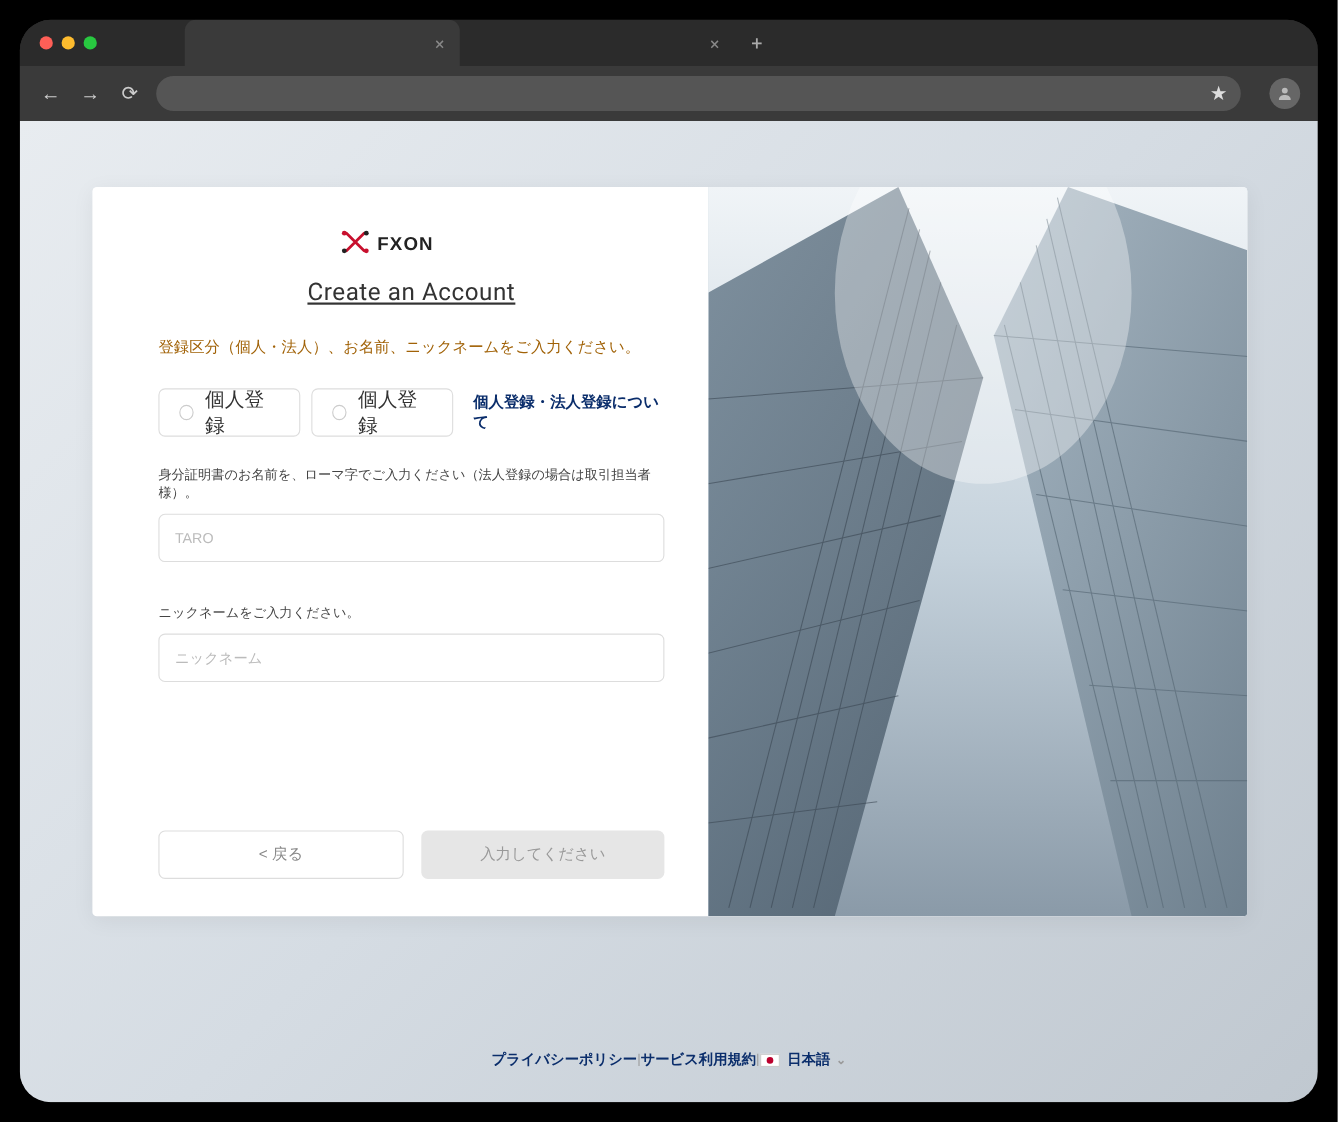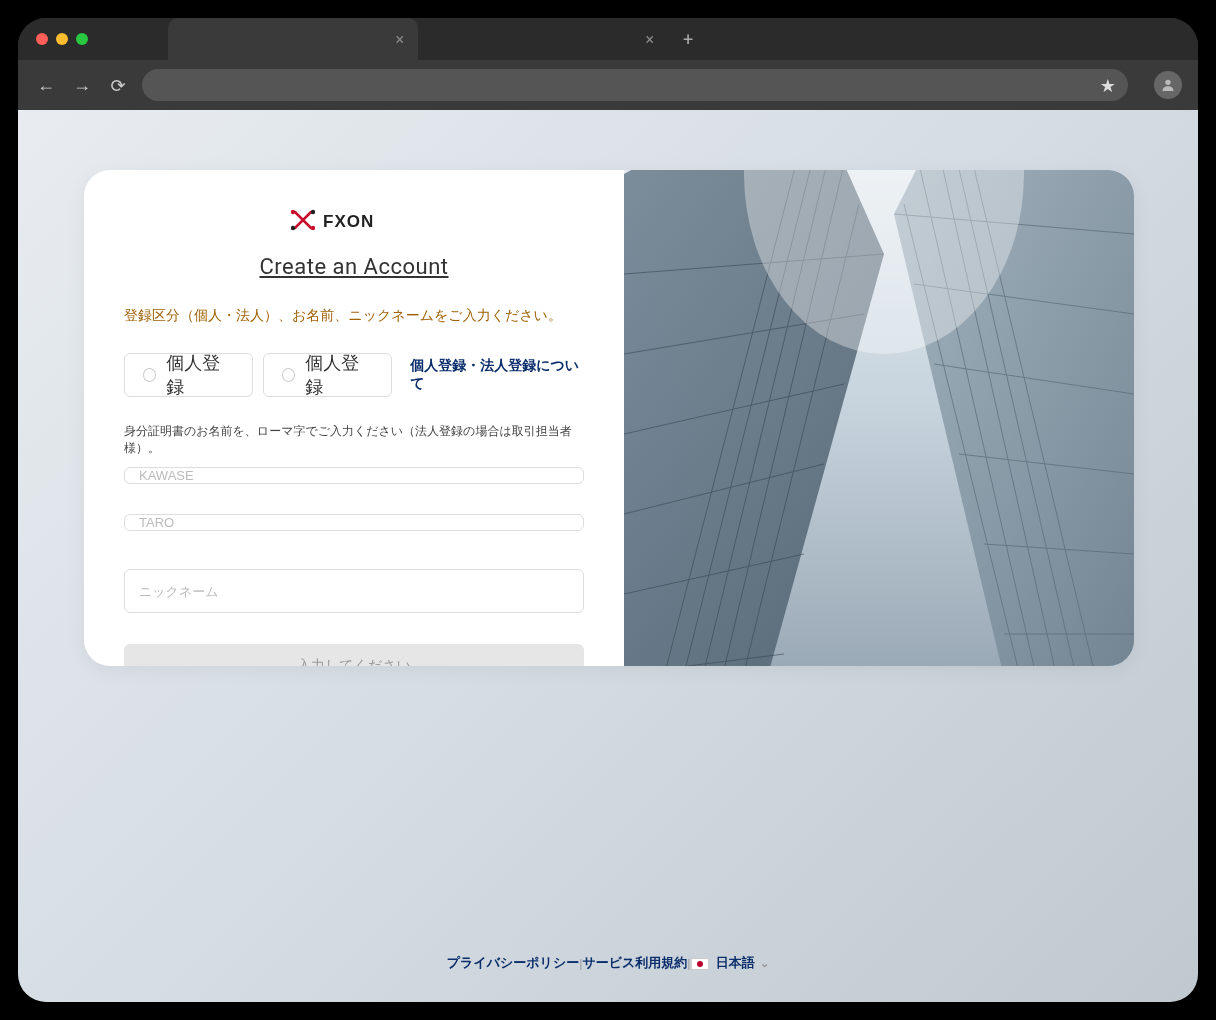--- a/index.html
+++ b/index.html
@@ -74,26 +74,27 @@
     .viewport {
       position: absolute;
       top: 92px; left: 0; right: 0; bottom: 0;
       background: linear-gradient(135deg, #e8ecf0 0%, #d5dce3 50%, #c0c8d0 100%);
       overflow: hidden;
     }
     .card {
       position: absolute;
       top: 60px; left: 66px;
       width: 1050px;
-      height: 496px;
+      height: 663px;
       background: #fff;
-      border-radius: 26px;
+      border-radius: 4px;
       box-shadow: 0 4px 20px rgba(0,0,0,0.06);
       display: flex;
       overflow: hidden;
+      padding-left: 20px;
     }
     .form-panel {
       width: 540px;
       padding: 38px 40px 34px 40px;
       display: flex;
       flex-direction: column;
     }
     .logo {
       display: flex;
       justify-content: center;
@@ -286,28 +287,29 @@
             <span>個人登録</span>
           </div>
           <div class="radio-box">
             <span class="radio-dot"></span>
             <span>個人登録</span>
           </div>
           <a class="info-link">個人登録・法人登録について</a>
         </div>
 
         <div class="field-label">身分証明書のお名前を、ローマ字でご入力ください（法人登録の場合は取引担当者様）。</div>
-        <input class="text-input" placeholder="KAWASE" style="">
         <input class="text-input" placeholder="TARO" style="">
 
         <div class="nickname-section">
+          <div class="field-label">ニックネームをご入力ください。</div>
           <input class="text-input" style="margin-bottom: 1px;" placeholder="ニックネーム">
         </div>
 
         <div class="button-row">
+          <button class="btn btn-back">&lt; 戻る</button>
           <button class="btn btn-submit">入力してください</button>
         </div>
       </div>
 
       <div class="image-panel">
         <svg class="building-svg" viewBox="0 0 510 688" preserveAspectRatio="xMidYMid slice">
           <defs>
             <linearGradient id="sky" x1="0" y1="0" x2="0" y2="1">
               <stop offset="0%" stop-color="#f0f4f7"></stop>
               <stop offset="50%" stop-color="#c5d2dc"></stop>

